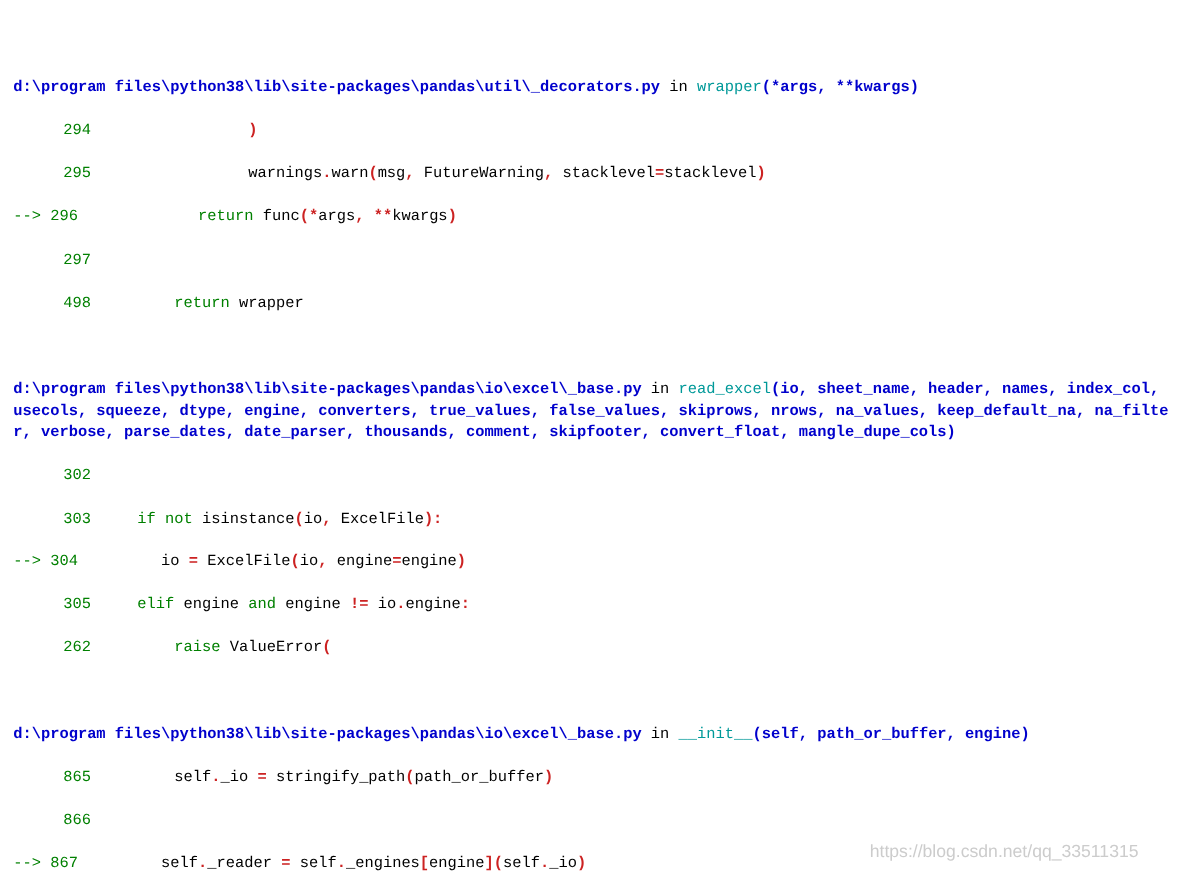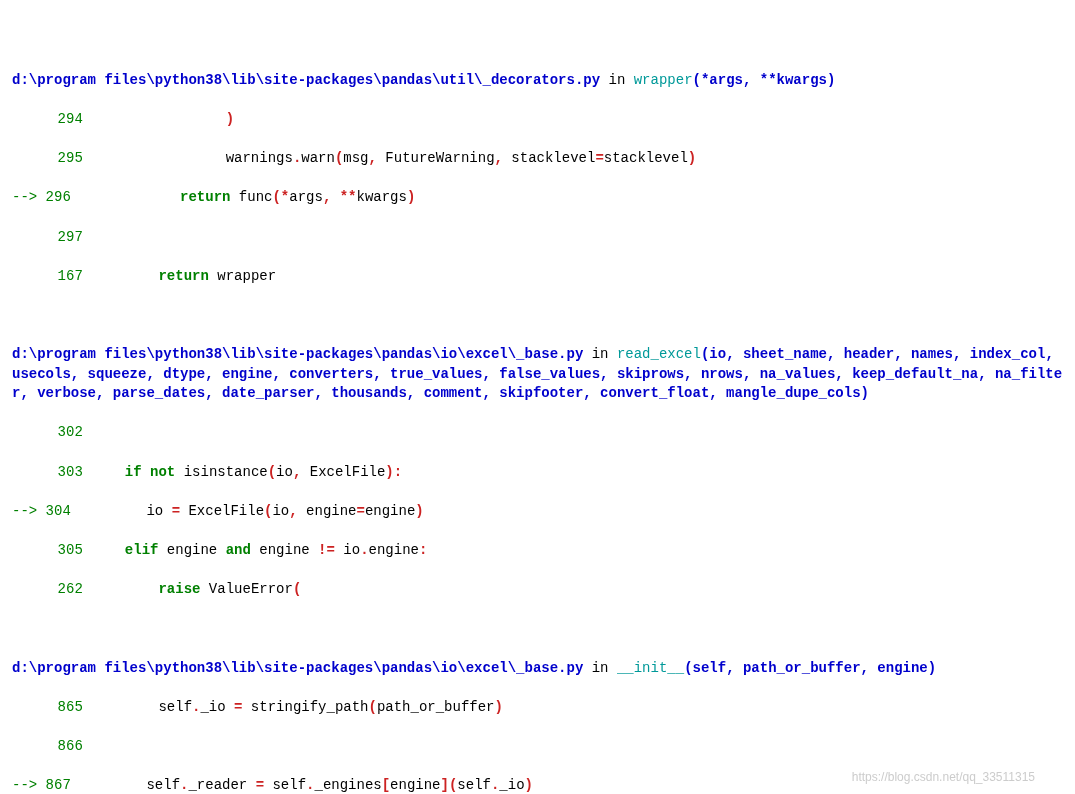--- a/index.html
+++ b/index.html
@@ -9,37 +9,37 @@
     margin: 0;
     padding: 12px;
     white-space: pre;
     background: #fff;
     color: #000;
     width: 1075px;
     box-sizing: border-box;
   }
   .hdr  { color: #0000cc; font-weight: bold; }
   .fn   { color: #009999; }
-  .kw   { color: #008000; font-weight: bold; margin-top: 20px; }
+  .kw   { color: #008000; font-weight: normal; margin-top: 20px; }
   .lno  { color: #008000; font-weight: normal; }
   .lno2 { color: #008000; margin-left: 12px; }
   .sym  { color: #cc2222; font-weight: bold; }
   .brk  { white-space: pre-wrap; word-break: break-all; }
-  .wm   { position: absolute; right: 40px; bottom: 8px; color: #ccc; font-family: Arial, sans-serif; font-size: 12px; pointer-events: none; }
+  .wm   { position: absolute; right: 40px; bottom: 8px; color: #ccc; font-family: Arial, sans-serif; font-size: 16px; pointer-events: none; }
 </style>
 </head>
 <body>
 
 
 <div class="brk"><span class="hdr">d:\program files\python38\lib\site-packages\pandas\util\_decorators.py</span> in <span class="fn">wrapper</span><span class="hdr">(*args, **kwargs)</span></div>
 <div>    <span class="lno2">294</span>                 <span class="sym">)</span></div>
 <div>    <span class="lno2">295</span>                 warnings<span class="sym">.</span>warn<span class="sym">(</span>msg<span class="sym">,</span> FutureWarning<span class="sym">,</span> stacklevel<span class="sym">=</span>stacklevel<span class="sym">)</span></div>
 <div><span class="lno">--&gt; 296</span>             <span class="kw">return</span> func<span class="sym">(*</span>args<span class="sym">,</span> <span class="sym">**</span>kwargs<span class="sym">)</span></div>
 <div>    <span class="lno2">297</span> </div>
-<div>    <span class="lno2">167</span>         <span class="kw">return</span> wrapper</div>
+<div>    <span class="lno2">498</span>         <span class="kw">return</span> wrapper</div>
 <div> </div>
 <div class="brk"><span class="hdr">d:\program files\python38\lib\site-packages\pandas\io\excel\_base.py</span> in <span class="fn">read_excel</span><span class="hdr">(io, sheet_name, header, names, index_col, usecols, squeeze, dtype, engine, converters, true_values, false_values, skiprows, nrows, na_values, keep_default_na, na_filter, verbose, parse_dates, date_parser, thousands, comment, skipfooter, convert_float, mangle_dupe_cols)</span></div>
 <div>    <span class="lno2">302</span> </div>
 <div>    <span class="lno2">303</span>     <span class="kw">if</span> <span class="kw">not</span> isinstance<span class="sym">(</span>io<span class="sym">,</span> ExcelFile<span class="sym">):</span></div>
 <div><span class="lno">--&gt; 304</span>         io <span class="sym">=</span> ExcelFile<span class="sym">(</span>io<span class="sym">,</span> engine<span class="sym">=</span>engine<span class="sym">)</span></div>
 <div>    <span class="lno2">305</span>     <span class="kw">elif</span> engine <span class="kw">and</span> engine <span class="sym">!=</span> io<span class="sym">.</span>engine<span class="sym">:</span></div>
 <div>    <span class="lno2">262</span>         <span class="kw">raise</span> ValueError<span class="sym">(</span></div>
 <div> </div>
 <div class="brk"><span class="hdr">d:\program files\python38\lib\site-packages\pandas\io\excel\_base.py</span> in <span class="fn">__init__</span><span class="hdr">(self, path_or_buffer, engine)</span></div>
 <div>    <span class="lno2">865</span>         self<span class="sym">.</span>_io <span class="sym">=</span> stringify_path<span class="sym">(</span>path_or_buffer<span class="sym">)</span></div>

